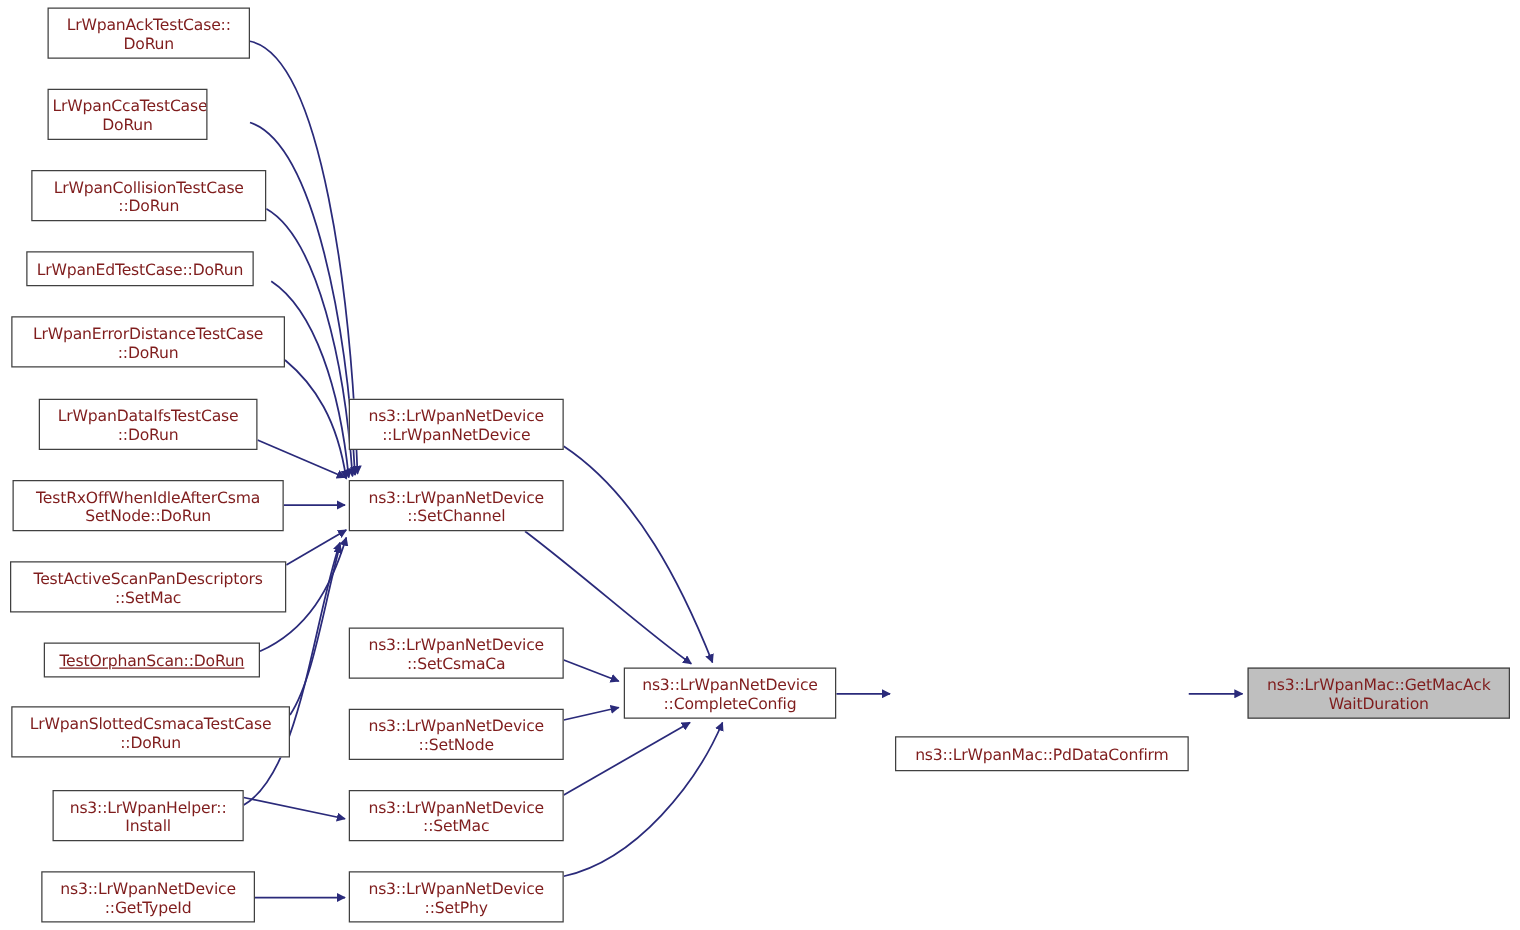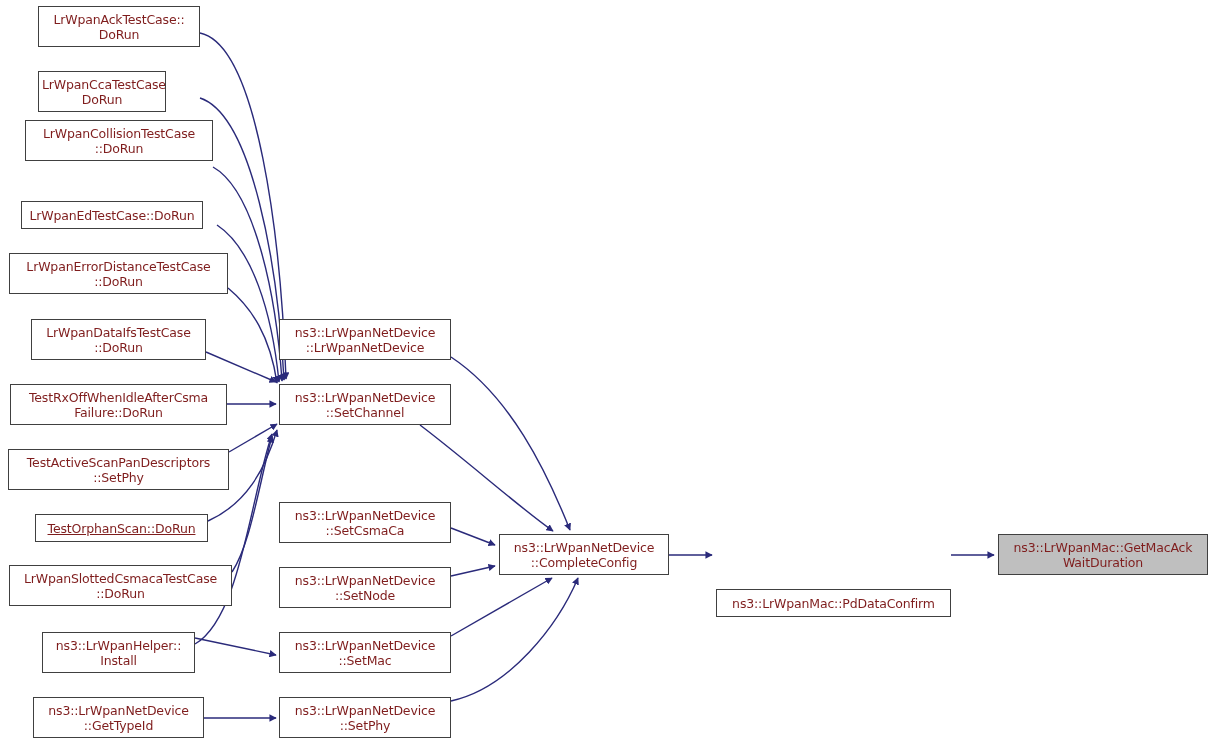--- a/index.html
+++ b/index.html
@@ -85,31 +85,31 @@
         <path d="M669,555 L712,555" fill="none" stroke="#2a2a7a" stroke-width="1.4" marker-end="url(#arrowhead)"></path>
         <path d="M951,555 L994,555" fill="none" stroke="#2a2a7a" stroke-width="1.4" marker-end="url(#arrowhead)"></path>
       </g>
   </svg>
 
   <div id="node-group">
       <div class="node" style="left: 38px; top: 6px; width: 162px; height: 41px;"><span class="node-label">LrWpanAckTestCase::
 DoRun</span></div>
       <div class="node" style="left: 38px; top: 71px; width: 128px; height: 41px;"><span class="node-label">LrWpanCcaTestCase::
 DoRun</span></div>
-      <div class="node" style="left: 25px; top: 120px; width: 188px; height: 41px;"><span class="node-label">LrWpanCollisionTestCase
+      <div class="node" style="left: 25px; top: 136px; width: 188px; height: 41px;"><span class="node-label">LrWpanCollisionTestCase
 ::DoRun</span></div>
       <div class="node" style="left: 21px; top: 201px; width: 182px; height: 28px;"><span class="node-label">LrWpanEdTestCase::DoRun</span></div>
       <div class="node" style="left: 9px; top: 253px; width: 219px; height: 41px;"><span class="node-label">LrWpanErrorDistanceTestCase
 ::DoRun</span></div>
       <div class="node" style="left: 31px; top: 319px; width: 175px; height: 41px;"><span class="node-label">LrWpanDataIfsTestCase
 ::DoRun</span></div>
       <div class="node" style="left: 10px; top: 384px; width: 217px; height: 41px;"><span class="node-label">TestRxOffWhenIdleAfterCsma
-Failure::DoRun</span></div>
+SetNode::DoRun</span></div>
       <div class="node" style="left: 8px; top: 449px; width: 221px; height: 41px;"><span class="node-label">TestActiveScanPanDescriptors
-::SetPhy</span></div>
+::SetMac</span></div>
       <div class="node" style="left: 35px; top: 514px; width: 173px; height: 28px; text-decoration: underline;"><span class="node-label">TestOrphanScan::DoRun</span></div>
       <div class="node" style="left: 9px; top: 565px; width: 223px; height: 41px; align-items: center;"><span class="node-label">LrWpanSlottedCsmacaTestCase
 ::DoRun</span></div>
       <div class="node" style="left: 42px; top: 632px; width: 153px; height: 41px;"><span class="node-label">ns3::LrWpanHelper::
 Install</span></div>
       <div class="node" style="left: 33px; top: 697px; width: 171px; height: 41px;"><span class="node-label">ns3::LrWpanNetDevice
 ::GetTypeId</span></div>
       <div class="node" style="left: 279px; top: 319px; width: 172px; height: 41px;"><span class="node-label">ns3::LrWpanNetDevice
 ::LrWpanNetDevice</span></div>
       <div class="node" style="left: 279px; top: 384px; width: 172px; height: 41px;"><span class="node-label">ns3::LrWpanNetDevice

